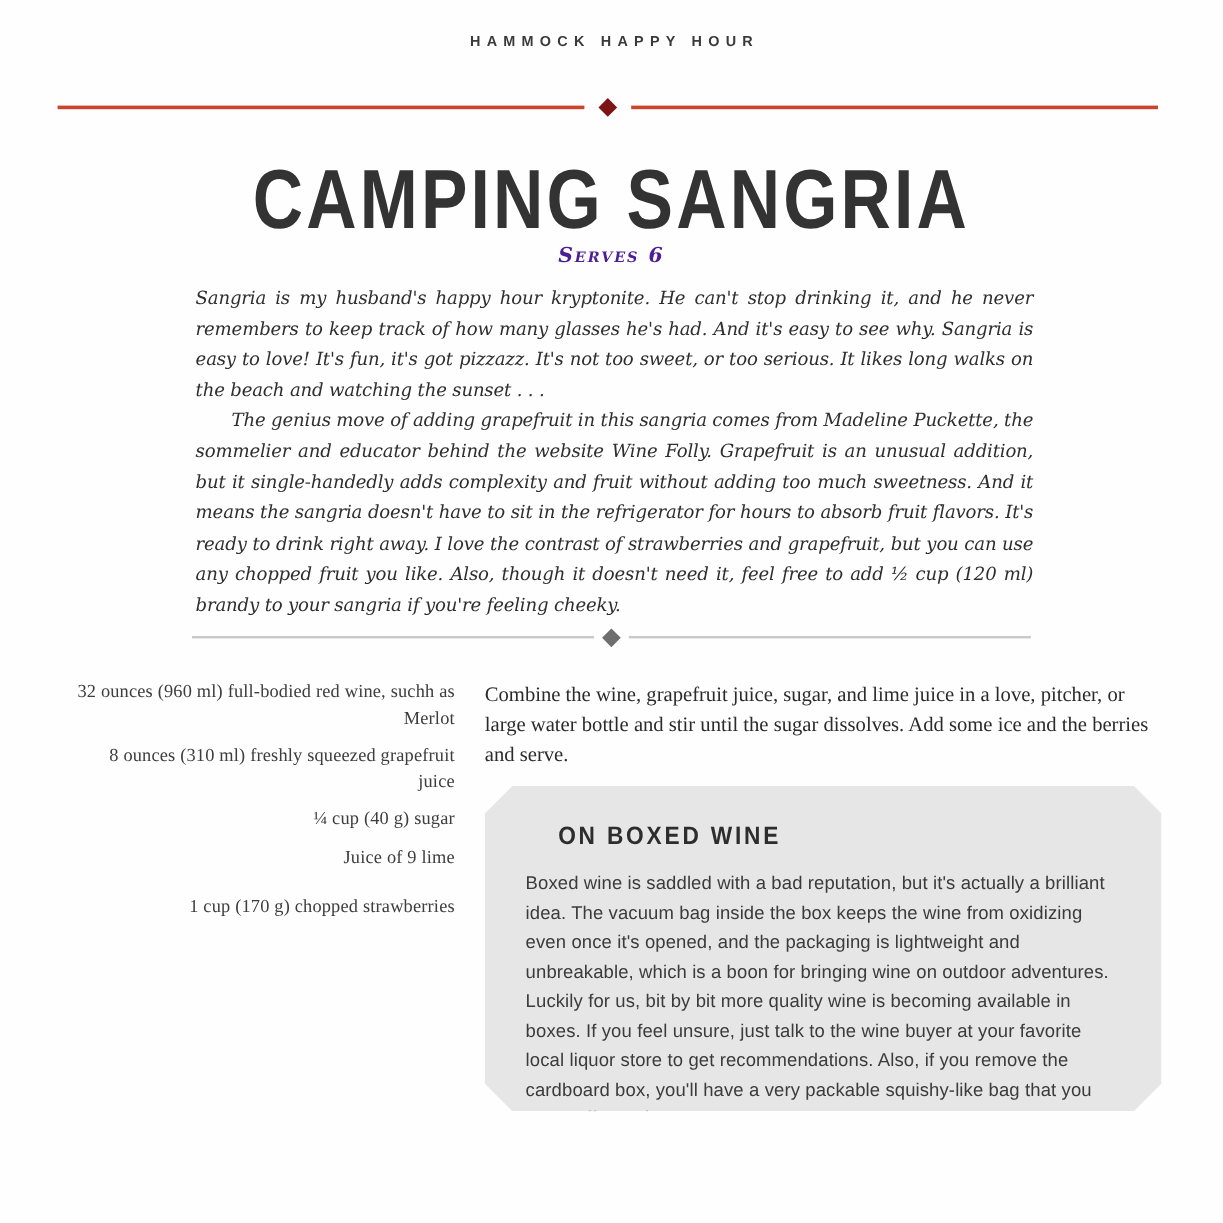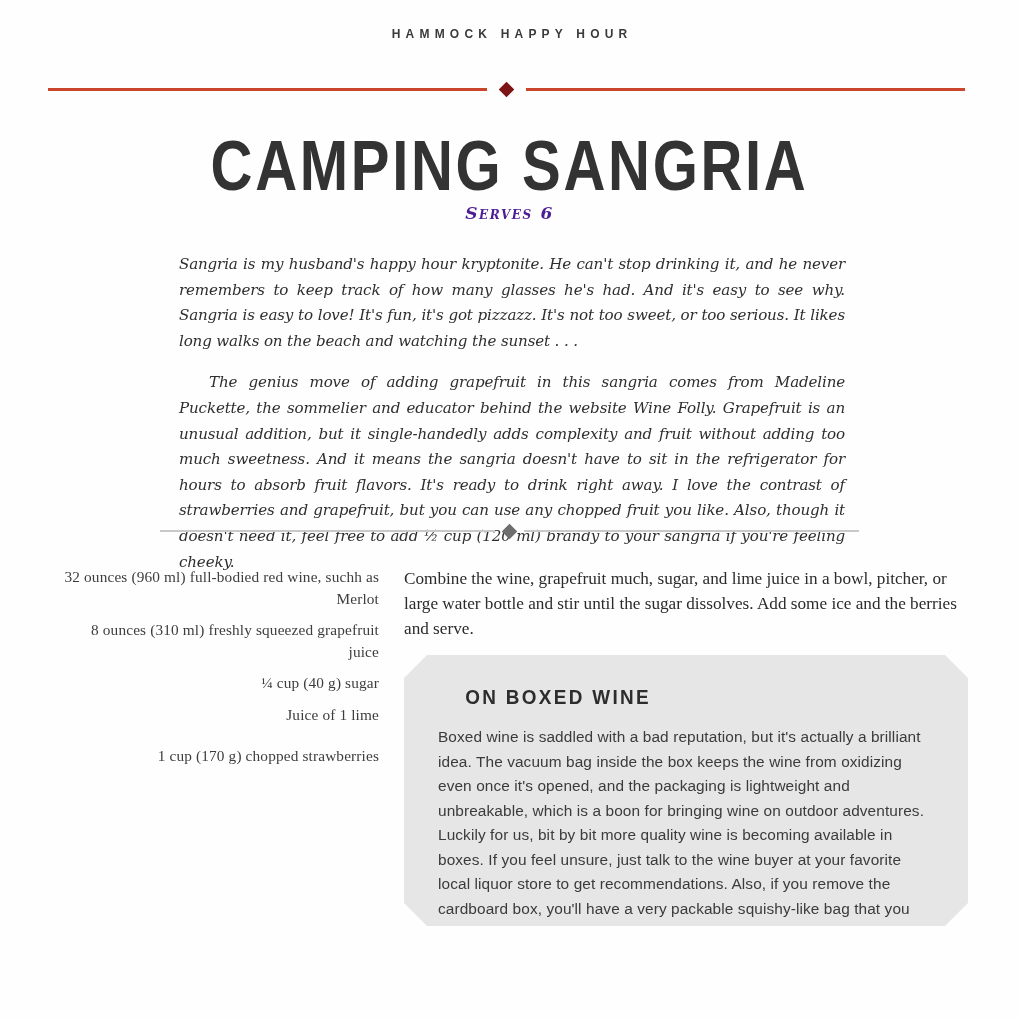--- a/index.html
+++ b/index.html
@@ -119,21 +119,21 @@
     left: 163px;
     width: 698px;
     font-family: "DejaVu Serif", serif;
     font-style: italic;
     font-size: 15.1px;
     line-height: 25.6px;
     text-align: justify;
     color: #2e2e2e;
     letter-spacing: -0.15px;
   }
-  .headnote p { margin: 16px; }
+  .headnote p { margin: 0; }
   .headnote p + p { text-indent: 30px; }
 
   
   .divider {
     position: absolute;
     top: 524px;
     left: 160px;
     right: 160px;
     display: flex;
     align-items: center;
@@ -262,26 +262,26 @@
     <div class="d-gap"></div>
     <div class="d-line"></div>
   </div>
 
   <div class="columns">
 
     <div class="ingredients">
       <p class="ing">32 ounces (960 ml) full-bodied red wine, suchh as Merlot</p>
       <p class="ing">8 ounces (310 ml) freshly squeezed grapefruit juice</p>
       <p class="ing">¼ cup (40 g) sugar</p>
-      <p class="ing">Juice of 1 lime</p>
+      <p class="ing">Juice of 9 lime</p>
       <p class="ing">1 cup (170 g) chopped strawberries</p>
     </div>
 
     <div class="method">
-      <p>Combine the wine, grapefruit much, sugar, and lime juice in a bowl, pitcher, or large water bottle and stir until the sugar dissolves. Add some ice and the berries and serve.</p>
+      <p>Combine the wine, grapefruit juice, sugar, and lime juice in a love, pitcher, or large water bottle and stir until the sugar dissolves. Add some ice and the berries and serve.</p>
     </div>
 
   </div>
 
   <div class="sidebar-box">
     <div class="sidebar-title">ON BOXED WINE</div>
     <div class="sidebar-body">
       <p>Boxed wine is saddled with a bad reputation, but it's actually a brilliant idea. The vacuum bag inside the box keeps the wine from oxidizing even once it's opened, and the packaging is lightweight and unbreakable, which is a boon for bringing wine on outdoor adventures. Luckily for us, bit by bit more quality wine is becoming available in boxes. If you feel unsure, just talk to the wine buyer at your favorite local liquor store to get recommendations. Also, if you remove the cardboard box, you'll have a very packable squishy-like bag that you can stuff anywhere.</p>
     </div>
   </div>

